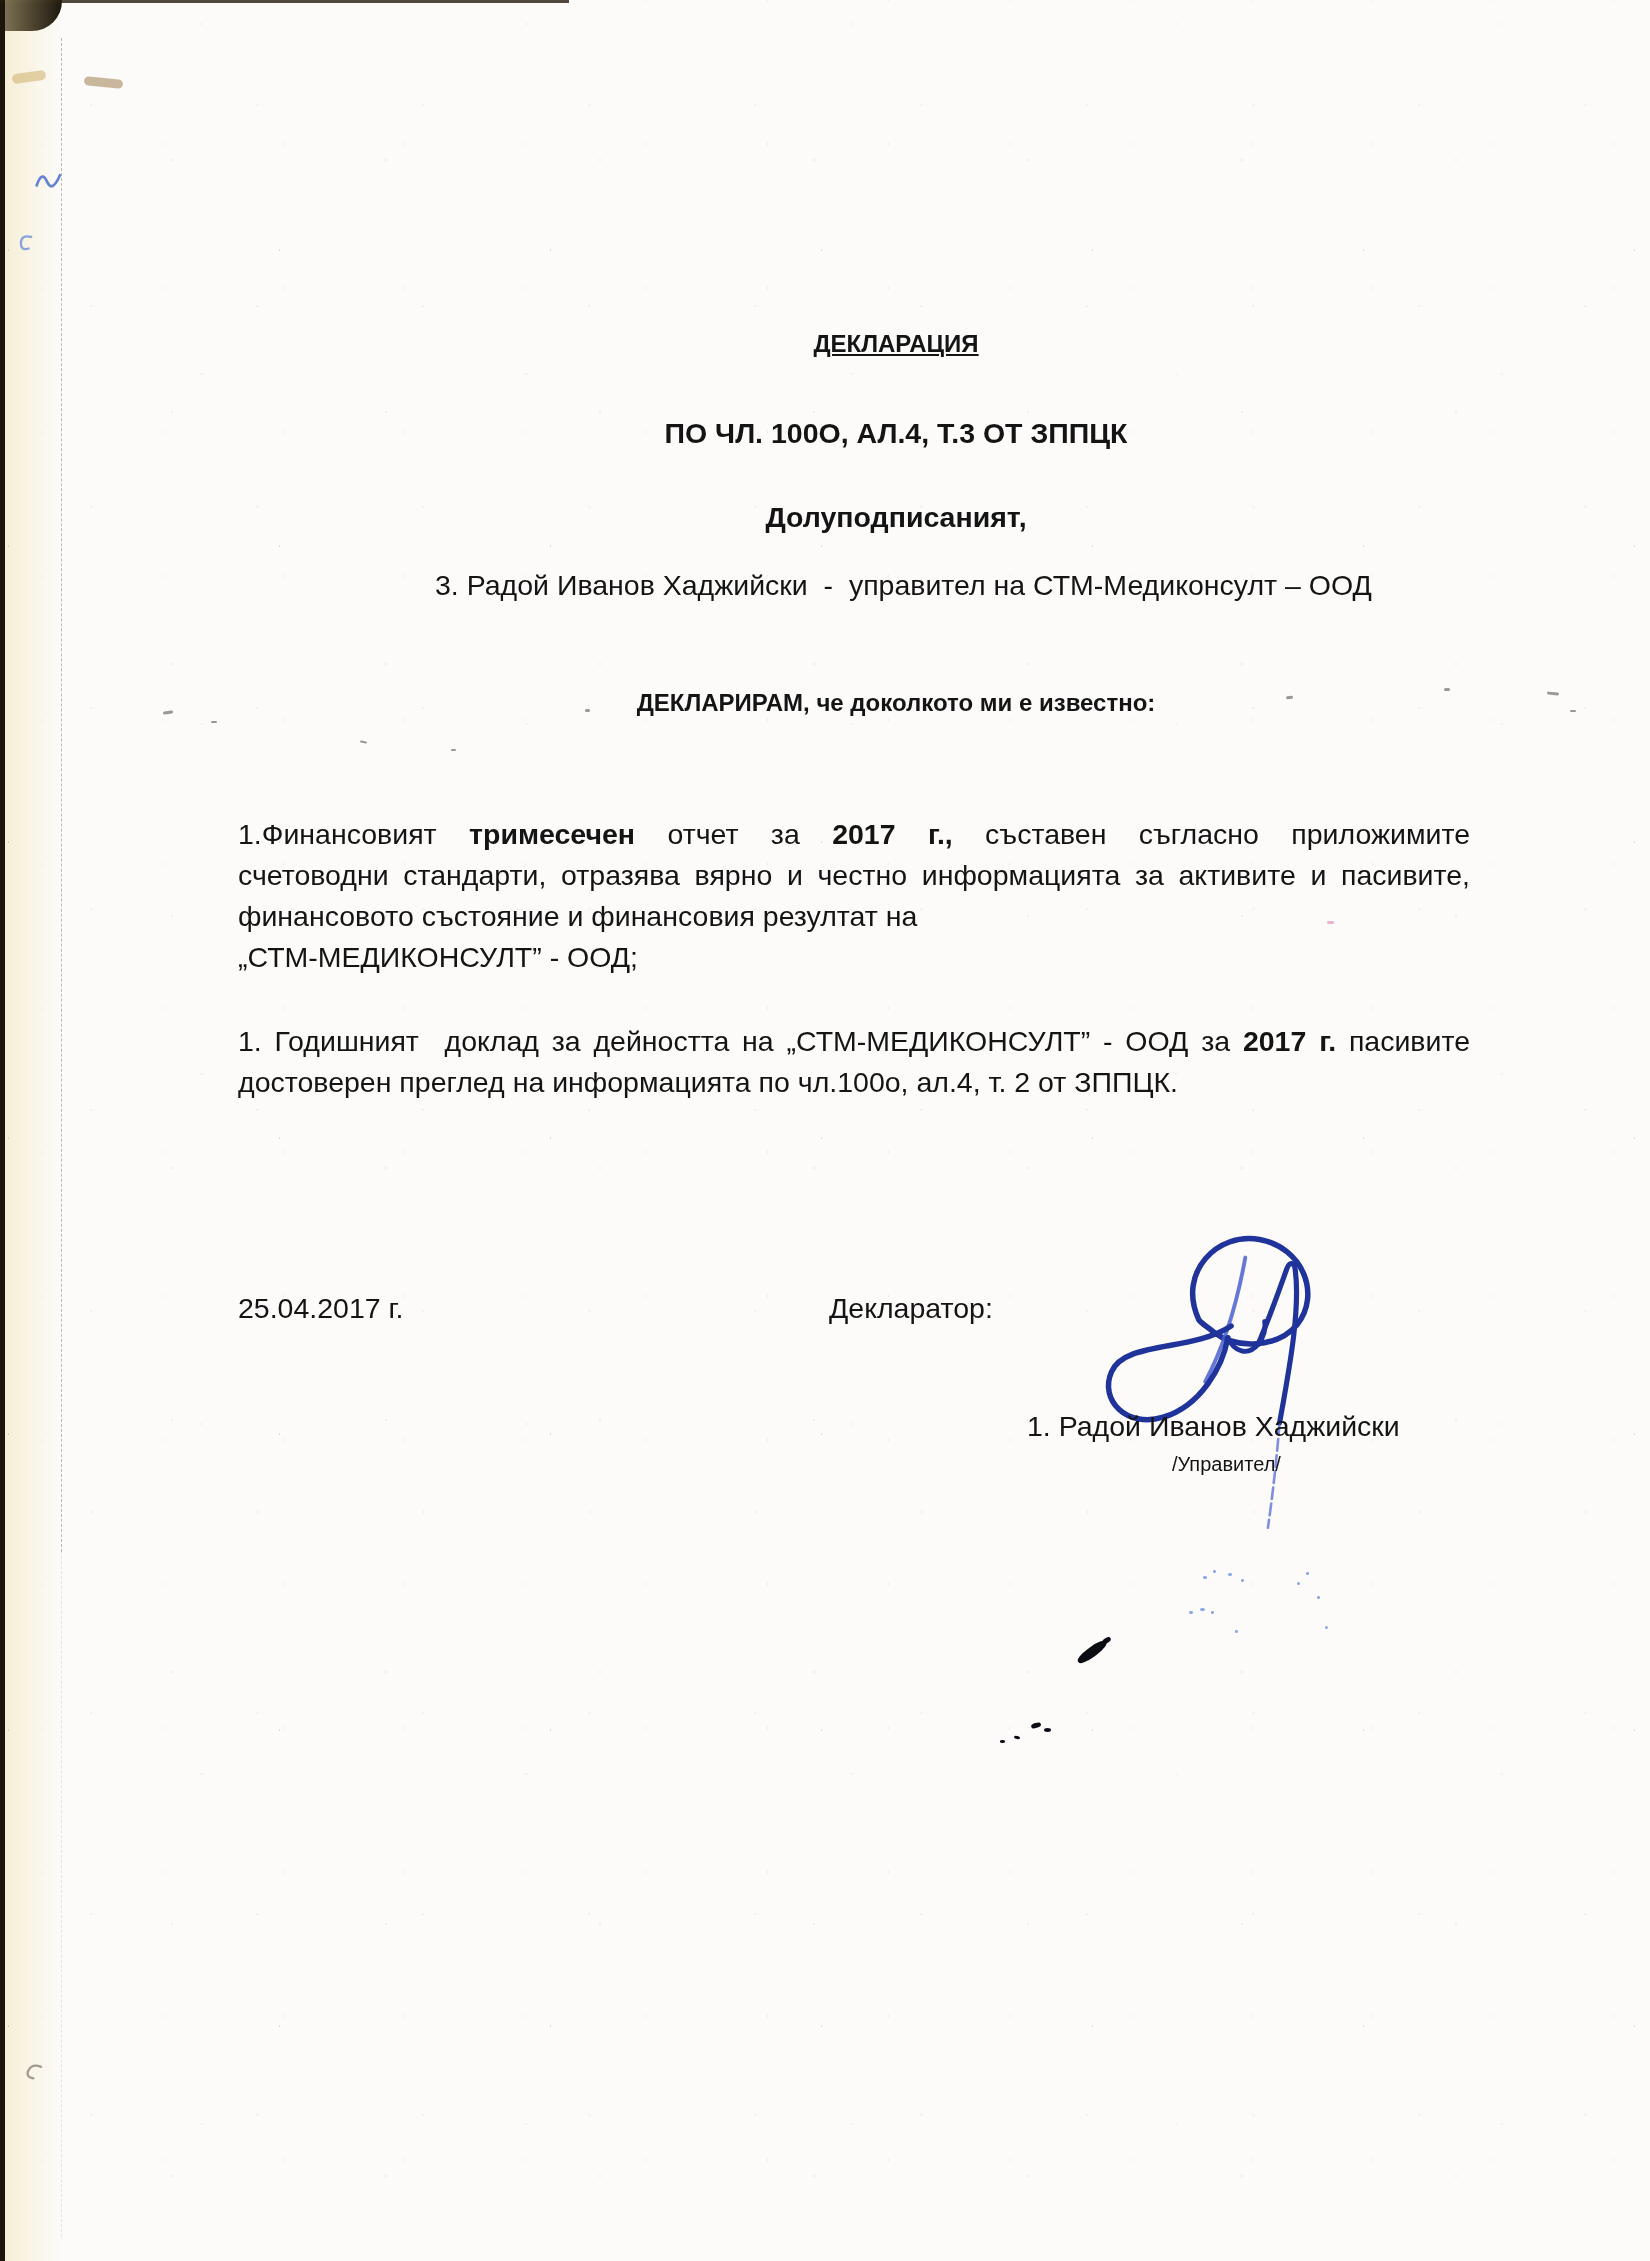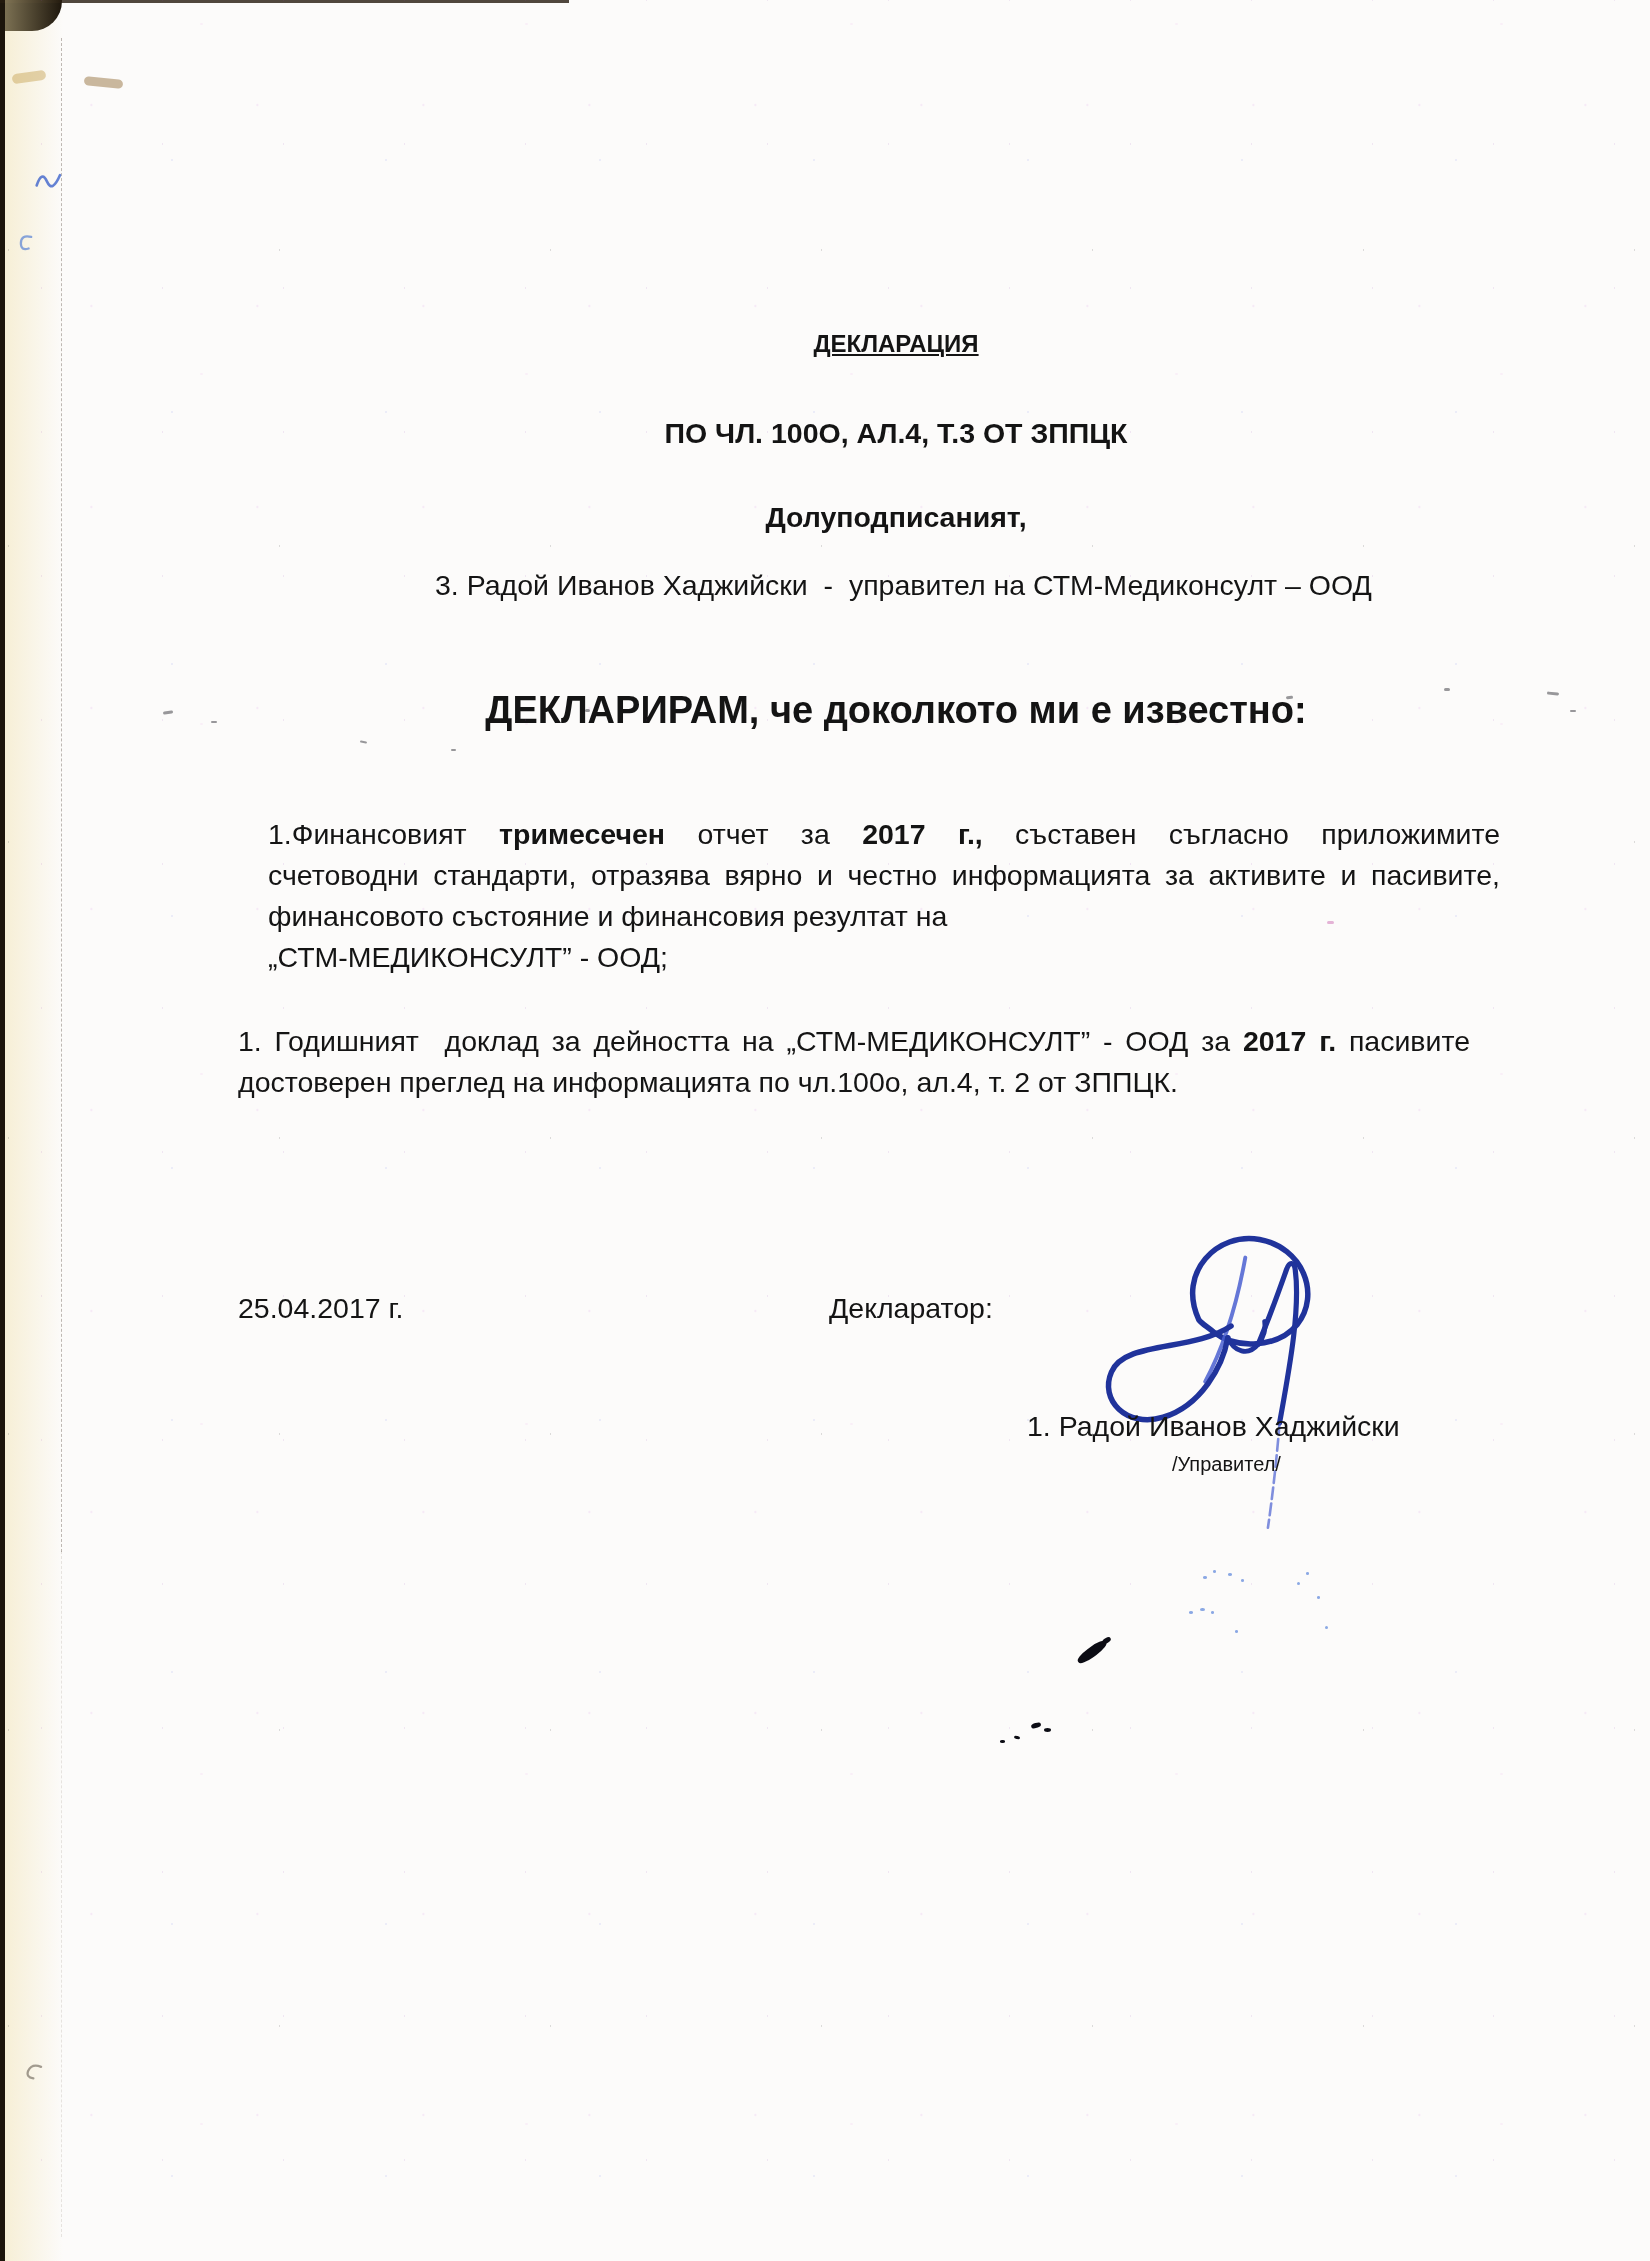--- a/index.html
+++ b/index.html
@@ -34,21 +34,21 @@
   .dash{background:rgba(70,70,75,.55);border-radius:1.9px;}
   .blot{background:#0c0c14;border-radius:50%;}
   .bluedot{background:rgba(46,100,210,.55);border-radius:50%;}
   
   .abs{position:absolute;}
   .centerband{left:246px;width:1300px;text-align:center;}
   .h-title{font-size:24px;font-weight:bold;letter-spacing:0px;text-decoration:underline;}
   .h-sub{font-size:28.5px;font-weight:bold;}
   .h-salut{font-size:28.5px;font-weight:bold;}
   .declarant{left:435px;font-size:28.5px;white-space:pre-wrap;}
-  .h-declare{font-size:38px;font-weight:bold;}
+  .h-declare{font-size:24px;font-weight:bold;}
   .body-col{left:238px;width:1232px;font-size:28.5px;line-height:41px;}
   .jfull{text-align:justify;text-align-last:justify;}
   .pre{white-space:pre-wrap;}
   .daterow{font-size:28.5px;}
   .signname{left:1027px;font-size:28.5px;}
   .signrole{left:1172px;font-size:20px;}
   .sig-svg{position:absolute;left:1094px;top:1229px;}
   b{font-weight:bold;}
 </style>
 </head>
@@ -109,21 +109,21 @@
   <div class="abs centerband h-title" style="top:330px;">ДЕКЛАРАЦИЯ</div>
 
   <div class="abs centerband h-sub" style="top:417px;">ПО ЧЛ. 100О, АЛ.4, Т.3 ОТ ЗППЦК</div>
 
   <div class="abs centerband h-salut" style="top:501px;">Долуподписаният,</div>
 
   <div class="abs declarant" style="top:569px;">3. Радой Иванов Хаджийски  -  управител на СТМ-Медиконсулт – ООД</div>
 
   <div class="abs centerband h-declare" style="top:689px;">ДЕКЛАРИРАМ, че доколкото ми е известно:</div>
 
-  <div class="abs body-col" style="top:814px;margin-left:30px;">
+  <div class="abs body-col" style="top:814px;">
     <div class="jfull"><span>1.Финансовият</span> <b>тримесечен</b> <span>отчет за</span> <b>2017 г.,</b> <span>съставен съгласно приложимите</span></div>
     <div class="jfull">счетоводни стандарти, отразява вярно и честно информацията за активите и пасивите,</div>
     <div>финансовото състояние и финансовия резултат на</div>
     <div>„СТМ-МЕДИКОНСУЛТ” - ООД;</div>
   </div>
 
   <div class="abs body-col" style="top:1021px;">
     <div class="jfull pre"><span>1. Годишният  доклад за дейността на „СТМ-МЕДИКОНСУЛТ” - ООД за</span> <b>2017 г.</b> <span>пасивите</span></div>
     <div>достоверен преглед на информацията по чл.100о, ал.4, т. 2 от ЗППЦК.</div>
   </div>

